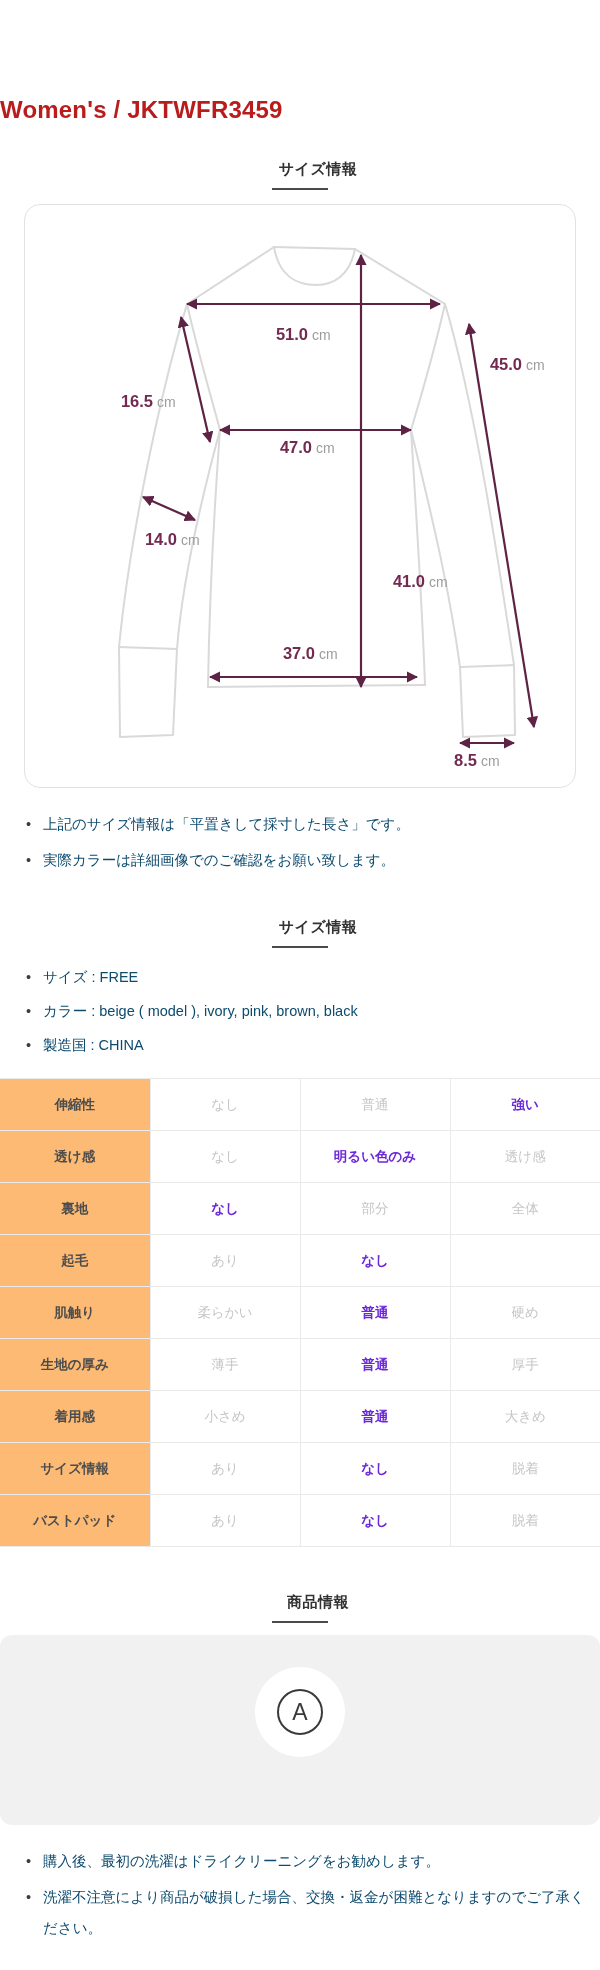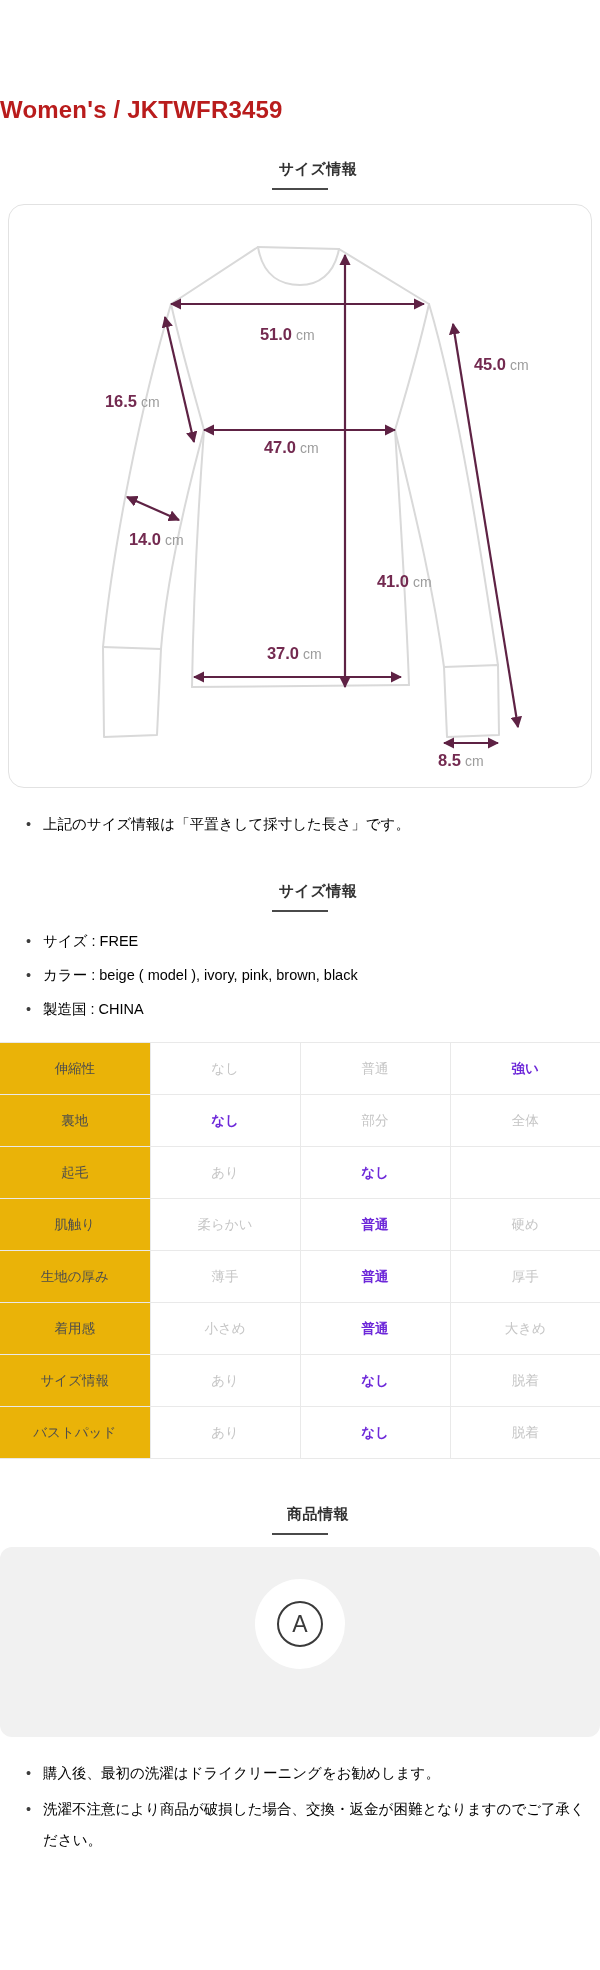--- a/index.html
+++ b/index.html
@@ -11,45 +11,45 @@
   }
   .page-title {
     margin:96px 0 0; 
     font-size:24px; font-weight:700; color:#b91c1c; letter-spacing:.2px;
   }
   .sec-head { margin-top:36px; text-align:center; }
   .sec-head .txt { font-size:15px; font-weight:700; color:#323232; letter-spacing:.5px;padding-left:36px; }
   .sec-head .rule { width:56px; height:2px; background:#4a4a4a; margin:9px auto 0; }
 
   .size-box {
-    margin:14px 8px 0; height:582px;
+    margin:14px 24px 0; height:582px;
     border:1px solid #e2e2e2; border-radius:16px;
     position:relative; overflow:hidden;
   }
   .size-box svg { display:block; }
   .m-line { stroke:#5e2244; stroke-width:2.2; fill:none; }
   .g-line { stroke:#d9d9d9; stroke-width:2; fill:none; stroke-linecap:round; stroke-linejoin:round; }
   text.num { font-size:16.5px; font-weight:600; fill:#732a50; }
   text.unit { font-size:14px; fill:#9c9c9c; }
 
   ul.notes { list-style:none; margin:18px 0 0; padding:0 14px 0 26px; }
-  ul.notes li { position:relative; padding-left:17px; font-size:14.5px; color:#000000; }
+  ul.notes li { position:relative; padding-left:17px; font-size:14.5px; color:#0c4a6e; }
   ul.notes li::before { content:"•"; position:absolute; left:0; color:#3c3c3c; }
   ul.lh36 li { line-height:36px; }
   ul.lh34 li { line-height:34px; }
   ul.lh32 li { line-height:31px; padding-top:5px; }
 
   table.attr { width:600px; border-collapse:collapse; table-layout:fixed; margin-top:16px; }
   table.attr td {
     height:49px; border:1px solid #e9e9e9;
     text-align:center; vertical-align:middle; font-size:13.5px;
   }
   table.attr td:first-child { border-left:none; }
   table.attr td:last-child  { border-right:none; }
-  td.lbl  { background:#eab308; color:#4d4d4d; font-weight:400; }
+  td.lbl  { background:#fdba74; color:#4d4d4d; font-weight:700; }
   td.dim  { color:#c5c5c5; }
   td.bold { color:#6d28d9; font-weight:700;margin-left:31px; }
 
   .care-box {
     margin-top:12px; height:190px; background:#f1f1f1; border-radius:12px;
     box-sizing:border-box; padding-top:32px; text-align:center;
   }
   .care-circle {
     width:90px; height:90px; margin:0 auto; background:#ffffff; border-radius:50%;
     display:flex; align-items:center; justify-content:center;
@@ -132,20 +132,21 @@
       <text class="unit" x="294" y="454" text-anchor="start">cm</text>
 
       <text class="num" x="452" y="561" text-anchor="end">8.5</text>
       <text class="unit" x="456" y="561" text-anchor="start">cm</text>
     </g>
   </svg>
 </div>
 
 <ul class="notes lh36" id="size-notes">
     <li>上記のサイズ情報は「平置きして採寸した長さ」です。</li>
+    <li>実際カラーは詳細画像でのご確認をお願い致します。</li>
   </ul>
 
 <div class="sec-head" style="margin-top:40px;">
   <div class="txt">サイズ情報</div>
   <div class="rule"></div>
 </div>
 
 <ul class="notes lh34" id="size-details" style="margin-top:12px;">
     <li>サイズ : FREE</li>
     <li>カラー : beige ( model ),  ivory,  pink,  brown,  black</li>
@@ -154,20 +155,26 @@
 
 <table class="attr" id="attr-table">
     <tbody>
       <tr>
         <td class="lbl">伸縮性</td>
         <td class="dim">なし</td>
         <td class="dim">普通</td>
         <td class="bold">強い</td>
       </tr>
       <tr>
+        <td class="lbl">透け感</td>
+        <td class="dim">なし</td>
+        <td class="bold">明るい色のみ</td>
+        <td class="dim">透け感</td>
+      </tr>
+      <tr>
         <td class="lbl">裏地</td>
         <td class="bold">なし</td>
         <td class="dim">部分</td>
         <td class="dim">全体</td>
       </tr>
       <tr>
         <td class="lbl">起毛</td>
         <td class="dim">あり</td>
         <td class="bold">なし</td>
         <td class=""></td>

